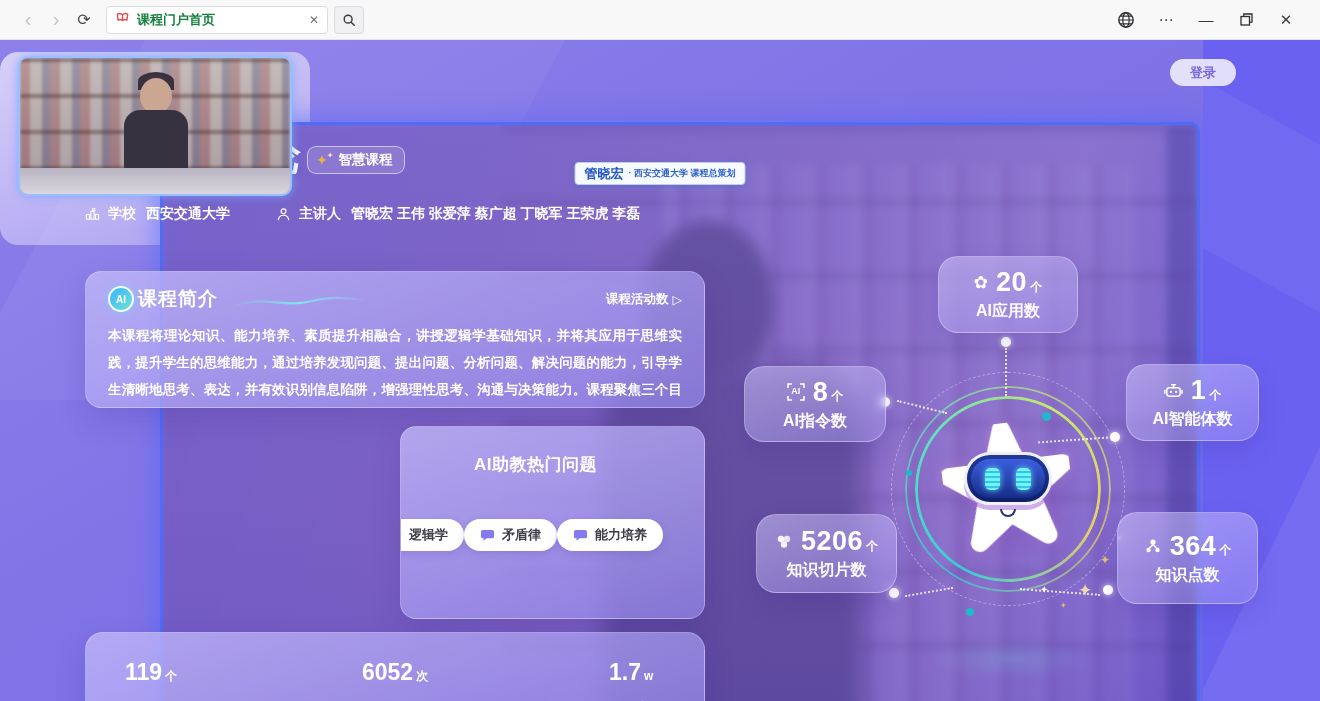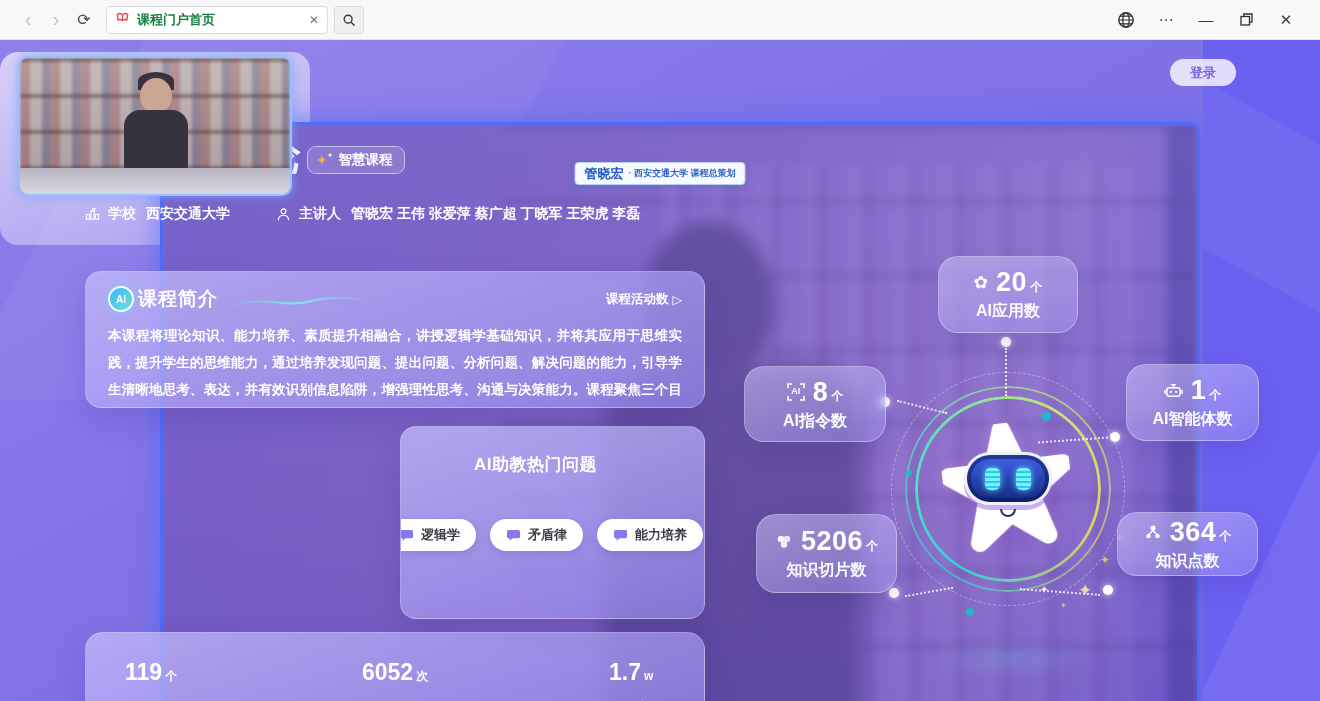--- a/index.html
+++ b/index.html
@@ -83,39 +83,39 @@
   .vi-torso { position:absolute; left:104px; top:52px; width:64px; height:70px; border-radius:16px 16px 4px 4px; background:#363240; }
   .vi-shirt { position:absolute; left:130px; top:54px; width:12px; height:22px; border-radius:4px; background:#e7e3ea; }
   .vi-caption { position:absolute; left:50%; transform:translateX(-50%); top:122px; height:23px; padding:0 9px; background:#f7faff; border:1px solid #b9d0f2; border-radius:4px; box-shadow:0 2px 5px rgba(70,110,200,0.45); display:flex; align-items:center; gap:5px; white-space:nowrap; z-index:2; }
   .vi-caption .nm { color:#2257c5; font-size:13px; font-weight:800; font-family:"Liberation Serif","DejaVu Serif",serif; }
   .vi-caption .ds { color:#2f62c8; font-size:9px; font-weight:700; }
   .vi-subtitle { position:absolute; left:0; width:100%; top:161px; text-align:center; font-size:11px; font-weight:600; color:#55506b; }
 
   
   .qa-card { left:400px; top:386px; width:305px; height:193px; overflow:hidden; }
   .qa-title { position:absolute; left:28px; top:26px; font-size:17px; font-weight:800; letter-spacing:.5px;margin-left:45px; }
-  .qa-tags { position:absolute; left:0; top:92px; display:flex; gap:14px; padding-left:12px; white-space:nowrap;text-align:right; }
+  .qa-tags { position:absolute; left:0; top:92px; display:flex; padding-left:0; white-space:nowrap;text-align:right; }
   .tag { display:inline-flex; align-items:center; gap:7px; height:32px; border-radius:16px; background:#fff; padding:0 16px; color:#3c3c46; font-size:13px; font-weight:700; cursor:pointer; box-shadow:0 3px 8px rgba(70,50,160,0.18); }
   .tag.clip { margin-left:-30px; }
 
   
   .stat { border-radius:20px; display:flex; flex-direction:column; align-items:center; justify-content:center;
           background:linear-gradient(160deg,rgba(206,198,250,0.55),rgba(168,156,243,0.42));
           border:1px solid rgba(255,255,255,0.30); box-shadow:0 10px 24px rgba(55,35,140,0.16); backdrop-filter:blur(4px); }
   .stat .row { display:flex; align-items:center; }
   .stat .ic { margin-right:8px; display:flex; align-items:center; }
   .stat .flower { font-size:17px; color:#fff; }
   .stat .val { font-size:27px; font-weight:800; letter-spacing:.5px; }
   .stat .unit { font-size:12px; font-weight:700; margin-left:3px; margin-top:9px; }
   .stat .lab { font-size:16px; font-weight:600; margin-top:3px; opacity:.97; }
   .st1 { position:absolute; left:938px; top:216px; width:140px; height:77px; }
   .st2 { position:absolute; left:744px; top:326px; width:142px; height:76px; }
   .st3 { position:absolute; left:1126px; top:324px; width:133px; height:77px; }
   .st4 { position:absolute; left:756px; top:474px; width:141px; height:79px; }
-  .st5 { position:absolute; left:1117px; top:472px; width:141px; height:64px; }
+  .st5 { position:absolute; left:1117px; top:472px; width:141px; height:92px; }
   .aicmd { position:relative; width:18px; height:18px; }
   .aicmd span { position:absolute; left:2px; top:3px; right:2px; text-align:center; font-size:9px; font-weight:800; color:#fff; }
 
   
   .dotline { position:absolute; border-top:2px dotted rgba(255,255,255,0.8); }
   .dotline.v { border-top:none; border-left:2px dotted rgba(255,255,255,0.8); }
   .wdot { position:absolute; width:10px; height:10px; border-radius:50%; background:#fff; box-shadow:0 0 6px rgba(255,255,255,0.8); }
   .tdot { position:absolute; border-radius:50%; background:#1fb9c9; }
 
   

